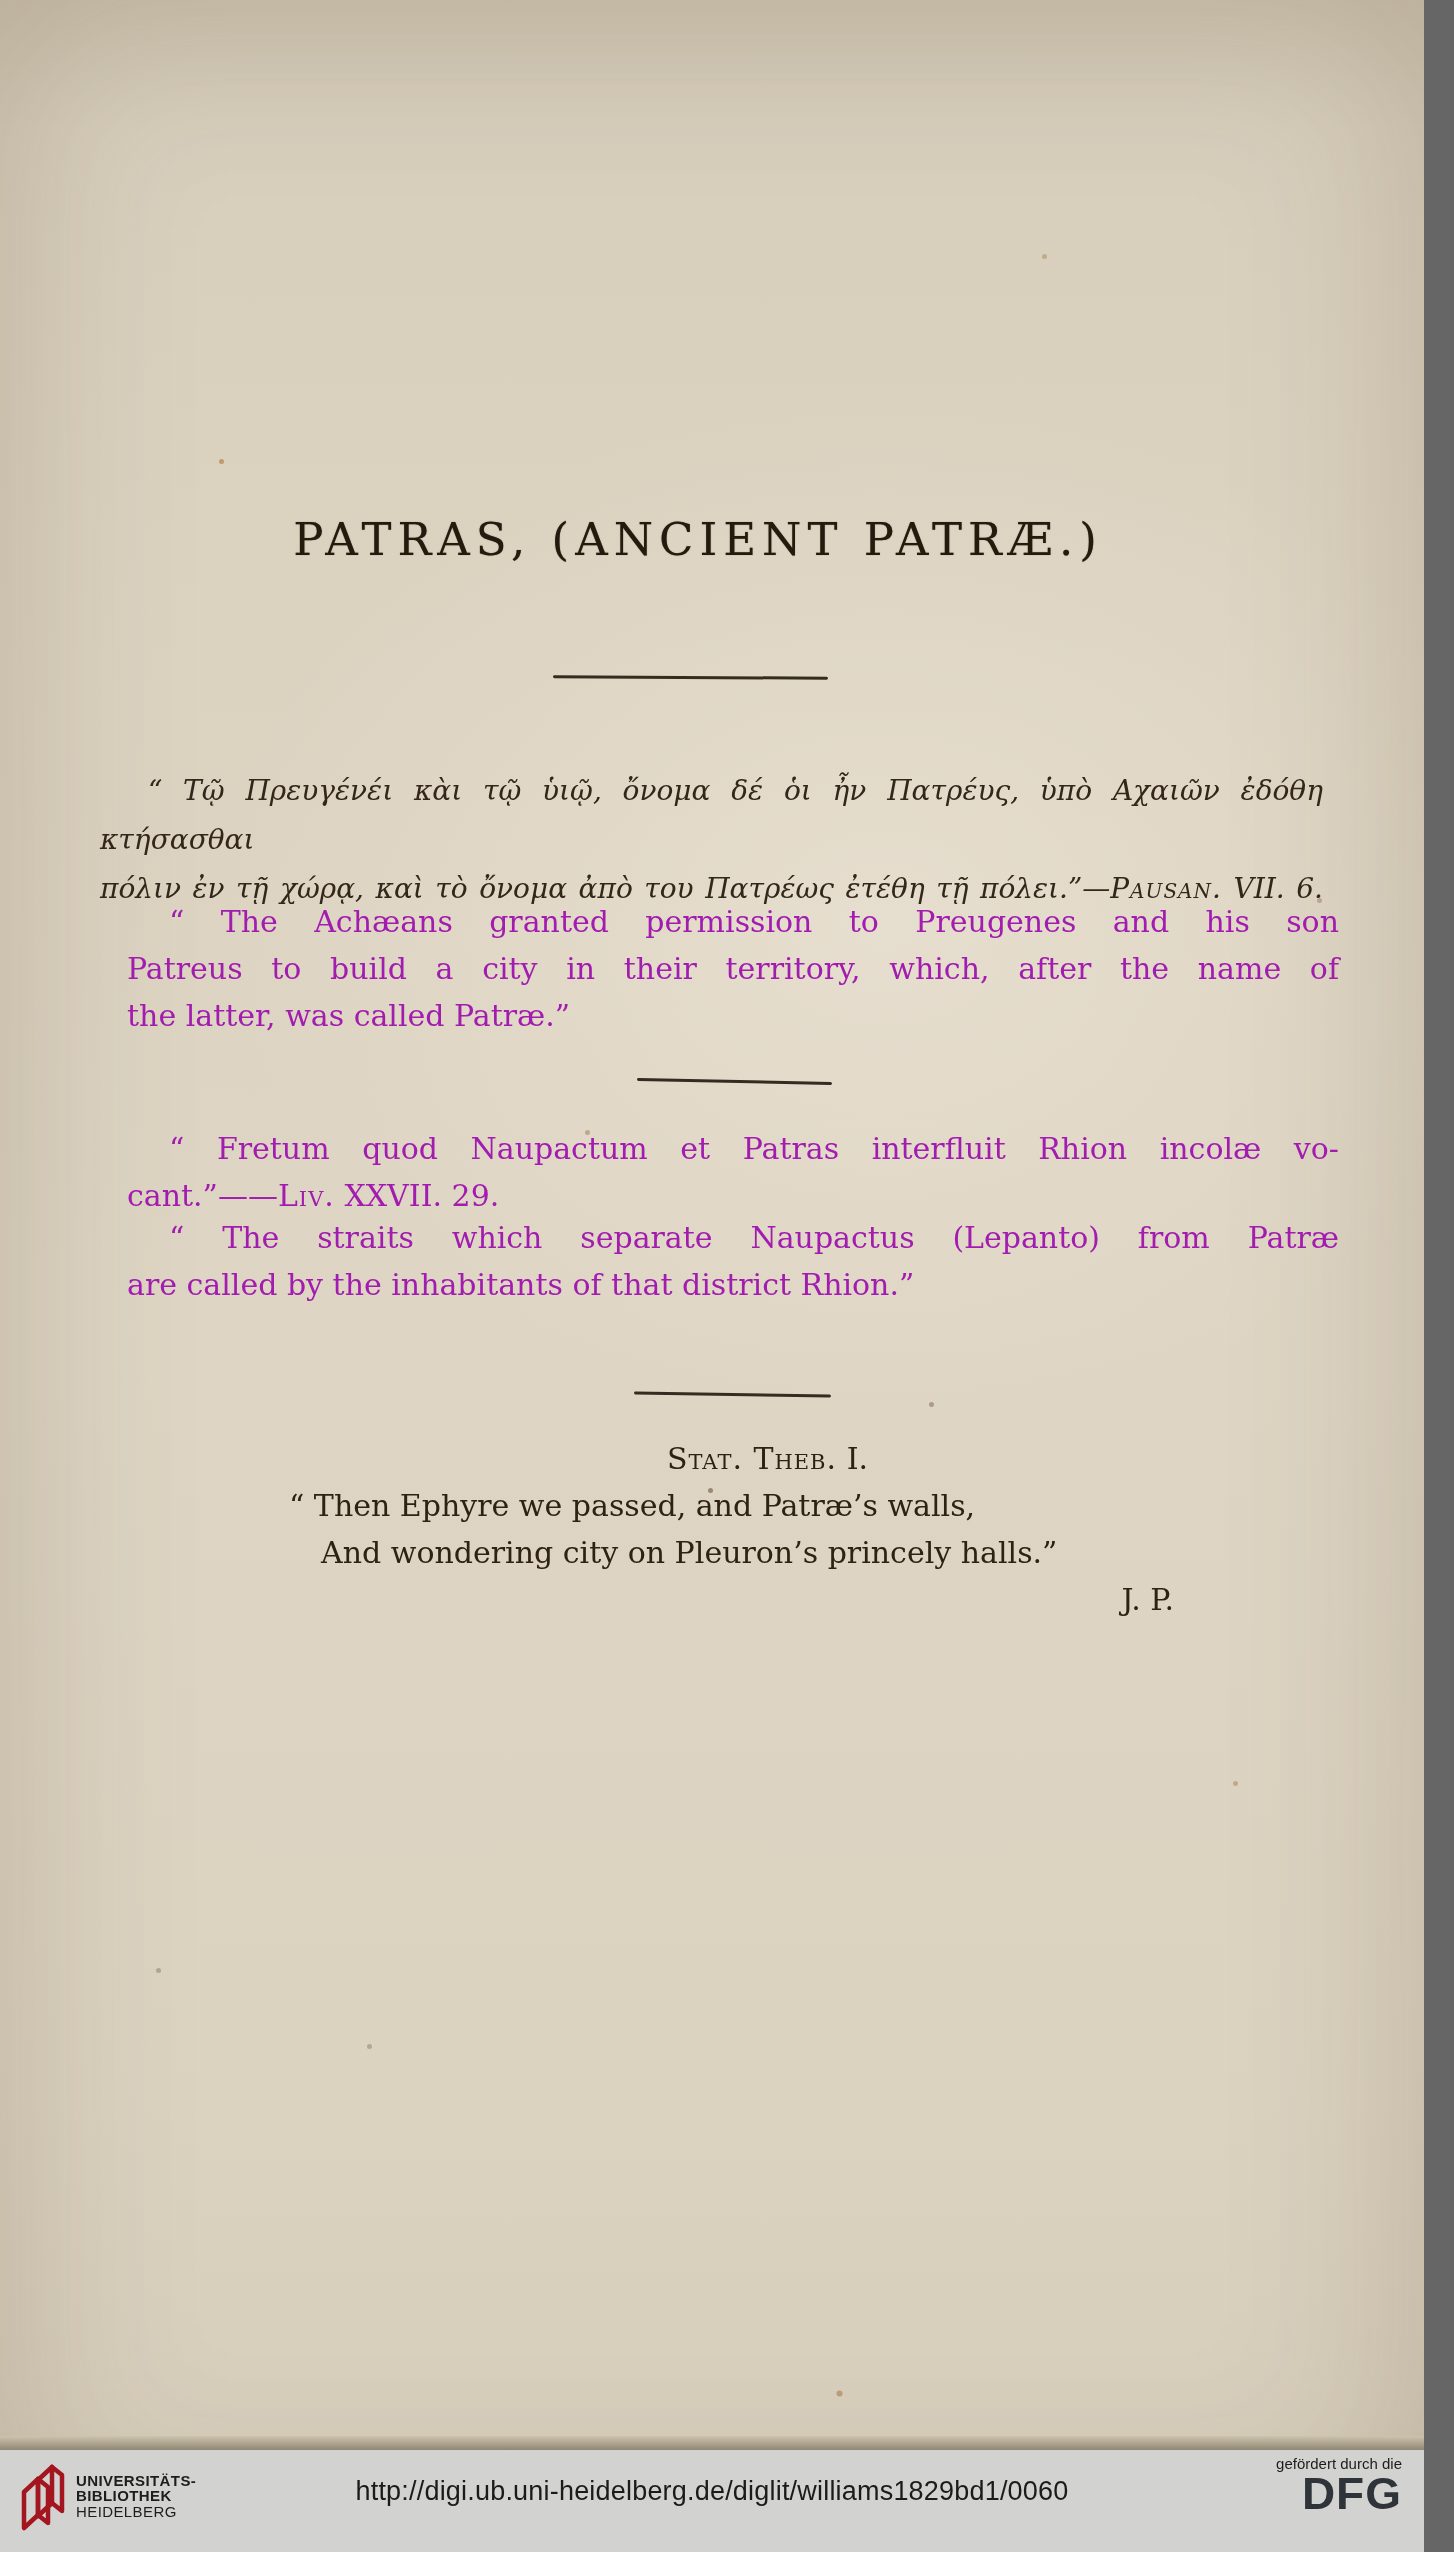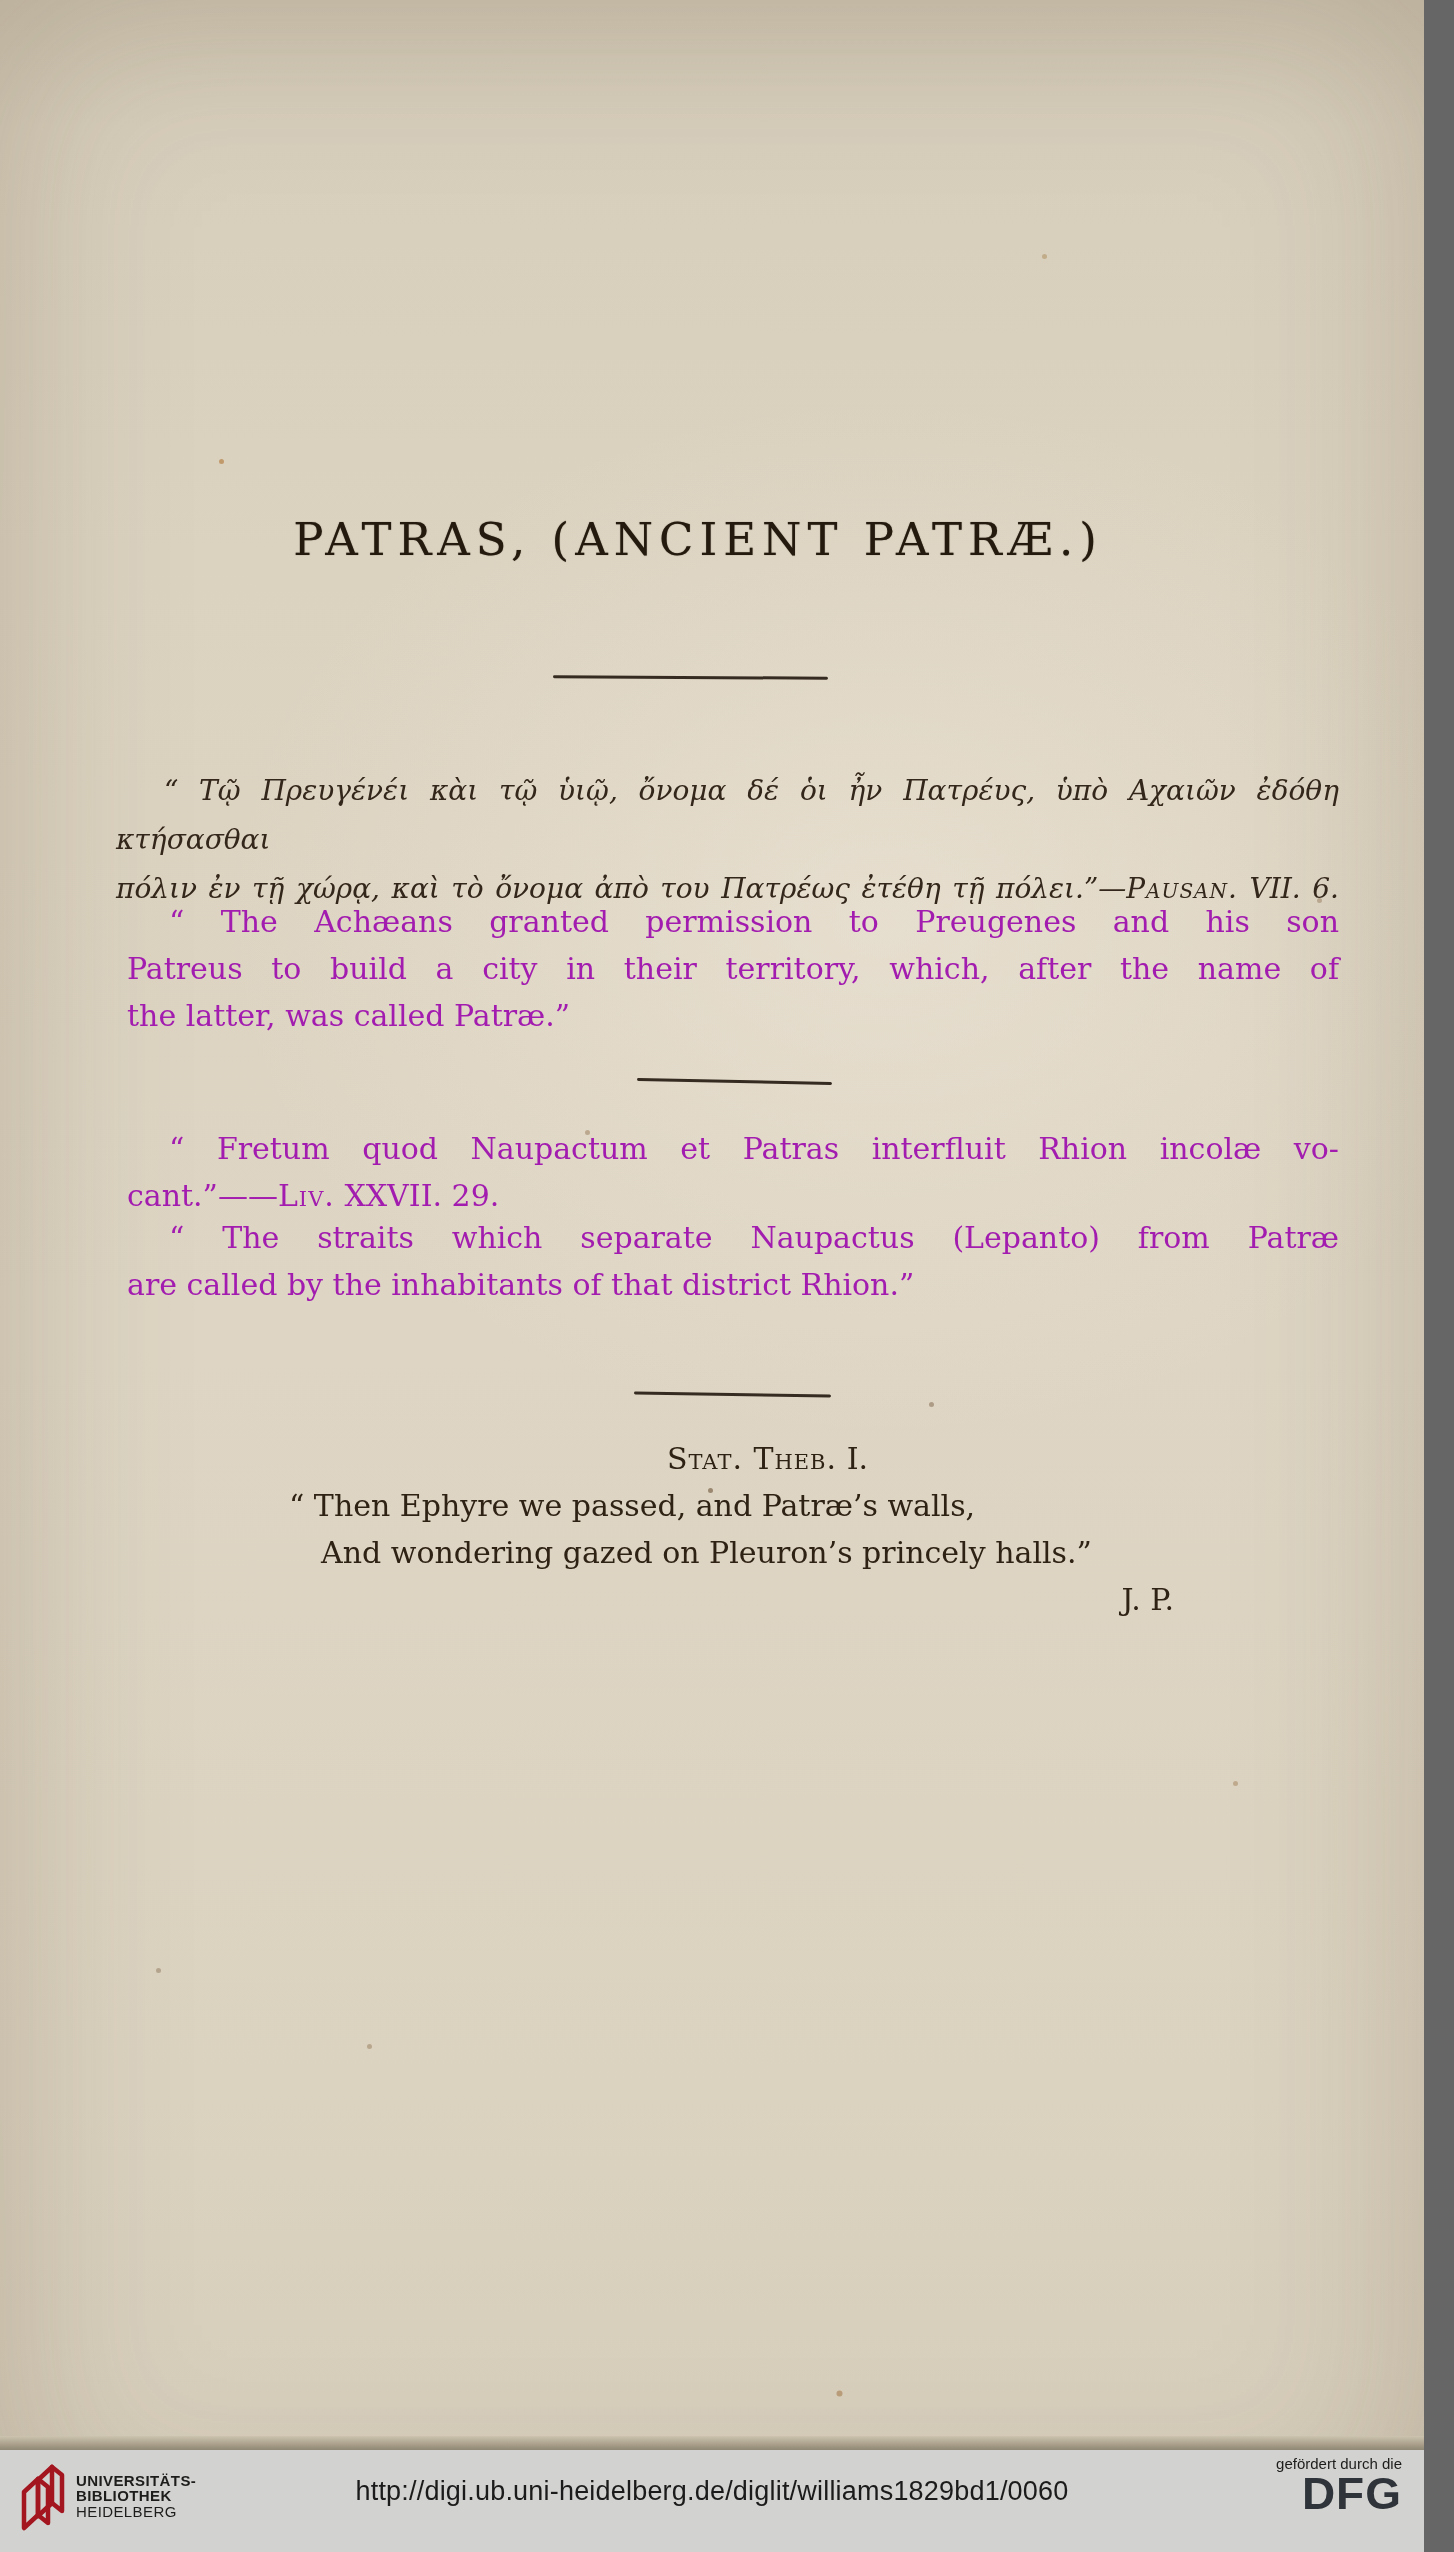--- a/index.html
+++ b/index.html
@@ -34,21 +34,21 @@
     text-align:center; font-size:45px; font-weight:400; letter-spacing:6px;
     color:#241a0e; text-shadow:0 0 1px rgba(40,28,14,.55);
     white-space:nowrap;
   }
   .rule { position:absolute; height:3px; background:#352b20; border-radius:2px; }
   .rule1 { top:676px; left:553px; width:275px; transform:rotate(0.3deg); }
   .rule2 { top:1080px; left:637px; width:195px; transform:rotate(1.2deg); }
   .rule3 { top:1393px; left:634px; width:197px; transform:rotate(0.9deg); }
 
   .greek {
-    position:absolute; top:766px; left:116px; width:1223px;
+    position:absolute; top:766px; left:100px; width:1223px;
     font-size:28px; line-height:49px; font-style:italic; color:#33261a;
   }
   .greek .l1 { text-indent:48px; }
   .just { text-align:justify; text-align-last:justify; }
 
   .para {
     position:absolute; left:127px; width:1212px;
     font-size:30px; line-height:47px; color:#a21caf;
   }
   .para .indent { text-indent:42px; }
@@ -121,21 +121,21 @@
   <div class="para" id="para3">
     <div class="indent just">“ The straits which separate Naupactus (Lepanto) from Patræ</div>
     <div>are called by the inhabitants of that district Rhion.”</div>
   </div>
 
   <div class="rule rule3"></div>
 
   <div class="verse">
     <div class="attr1"><span class="sc">Stat. Theb.</span><span> I.</span></div>
     <div>“ Then Ephyre we passed, and Patræ’s walls,</div>
-    <div class="v3">And wondering gazed on Pleuron’s princely halls.”</div>
+    <div class="v3">And wondering city on Pleuron’s princely halls.”</div>
     <div class="attr2">J. P.</div>
   </div>
 
   <div class="page-edge"></div>
 
   <footer class="footer">
     <div class="ub-logo">
       <svg class="ub-icon" width="52" height="74" viewBox="0 0 52 74">
         <g fill="none" stroke="#a4161f" stroke-width="4.5" stroke-linejoin="round" stroke-linecap="round">
           <path d="M20 22 L34 9 L34 45 L20 58 Z"></path>

